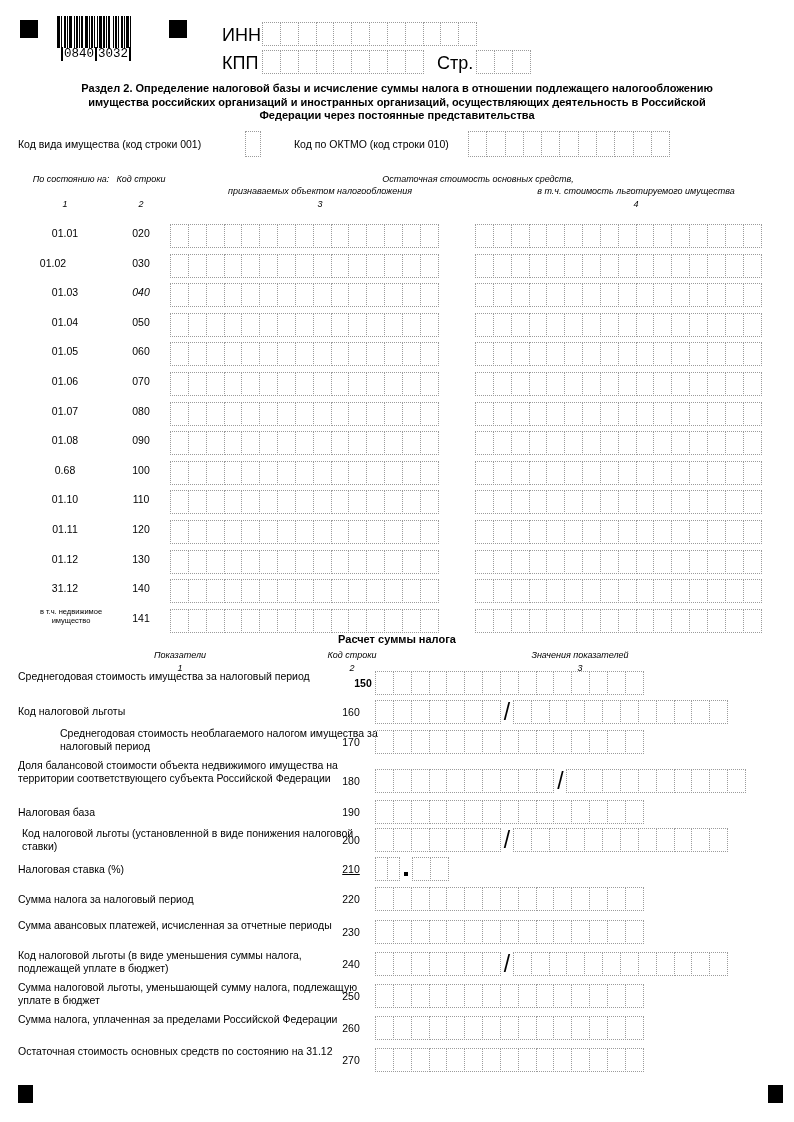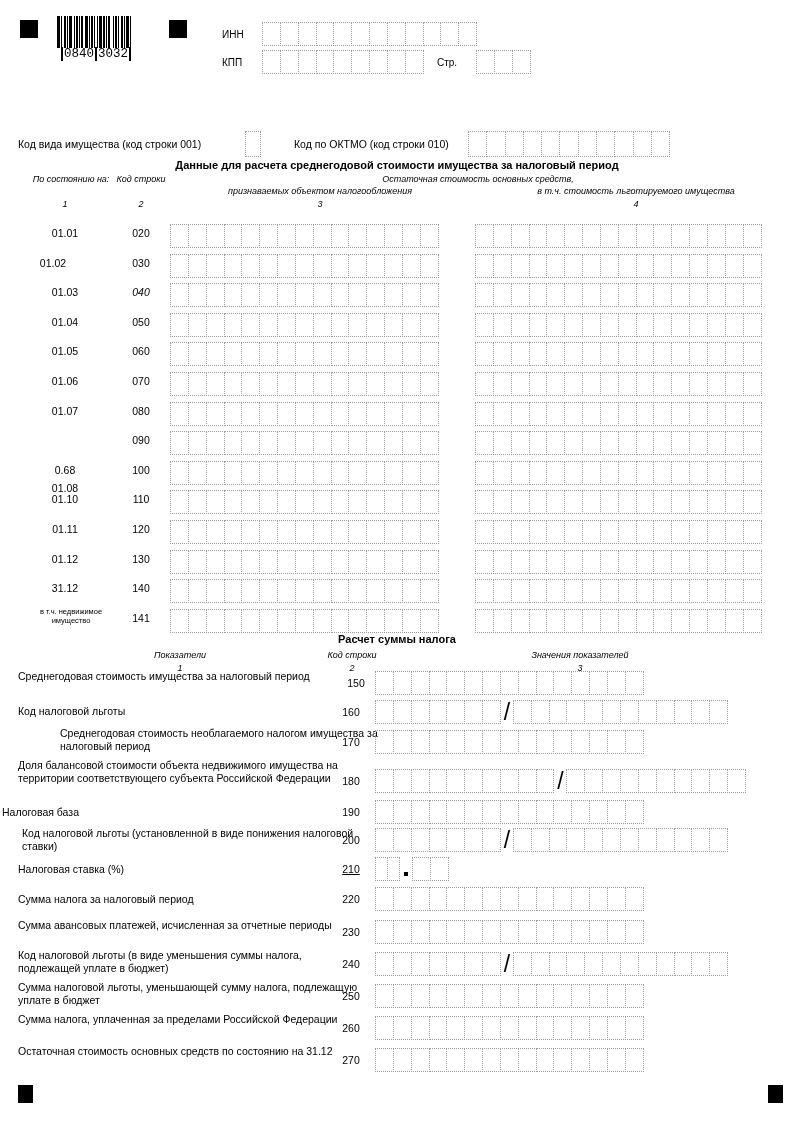--- a/index.html
+++ b/index.html
@@ -16,21 +16,21 @@
            font-family:"Liberation Mono",monospace;font-size:12.5px;font-weight:normal;line-height:14px;}
   .bdigits .guard{width:2px;background:#000;margin:0 1px;}
   
   .cellrow{position:absolute;display:flex;align-items:flex-end;}
   .cell{width:18.85px;height:24px;border:1px dotted #9b9b9b;margin-left:-1px;box-sizing:border-box;flex:0 0 auto;}
   .cell:first-child{margin-left:0;}
   .seg{display:flex;}
   .sep-slash{font-size:23px;line-height:24px;width:12px;text-align:center;font-weight:400;}
   .sep-dot{width:4px;height:4px;background:#000;align-self:flex-end;margin:0 4px 5px 4px;}
   
-  .biglab{font-size:10px;line-height:16px;}
+  .biglab{font-size:18px;line-height:16px;}
   .lab{font-size:10.5px;line-height:13px;}
   .hdr-it{font-size:9px;font-style:italic;line-height:11px;}
   .title{font-size:11px;font-weight:bold;line-height:13.5px;text-align:center;}
   .small-date{font-size:7.5px;line-height:9px;text-align:center;}
   .date-lab{font-size:10.5px;text-align:center;}
   .code-lab{font-size:10.5px;text-align:center;}
 </style>
 </head>
 <body>
 
@@ -128,41 +128,41 @@
       <div class="cell"></div>
       <div class="cell"></div>
     </div>
   <div class="abs biglab" style="left:437px;top:55px;">Стр.</div>
   <div class="cellrow" style="left:476px;top:50px;">
       <div class="cell"></div>
       <div class="cell"></div>
       <div class="cell"></div>
     </div>
 
+  <div class="abs title" style="left:67px;top:82px;width:660px;">Раздел 2. Определение налоговой базы и исчисление суммы налога в отношении подлежащего налогообложению имущества российских организаций и иностранных организаций, осуществляющих деятельность в Российской Федерации через постоянные представительства</div>
 
   <div class="abs lab" style="left:18px;top:138px;">Код вида имущества  (код строки 001)</div>
   <div class="cellrow" style="left:245px;top:131px;">
       <div class="cell" style="width: 16px; height: 26px;"></div>
     </div>
   <div class="abs lab" style="left:294px;top:138px;">Код по ОКТМО (код строки 010)</div>
   <div class="cellrow" style="left:468px;top:131px;">
       <div class="cell" style="width: 19.3px; height: 26px;"></div>
       <div class="cell" style="width: 19.3px; height: 26px;"></div>
       <div class="cell" style="width: 19.3px; height: 26px;"></div>
       <div class="cell" style="width: 19.3px; height: 26px;"></div>
       <div class="cell" style="width: 19.3px; height: 26px;"></div>
       <div class="cell" style="width: 19.3px; height: 26px;"></div>
       <div class="cell" style="width: 19.3px; height: 26px;"></div>
       <div class="cell" style="width: 19.3px; height: 26px;"></div>
       <div class="cell" style="width: 19.3px; height: 26px;"></div>
       <div class="cell" style="width: 19.3px; height: 26px;"></div>
       <div class="cell" style="width: 19.3px; height: 26px;"></div>
     </div>
 
-  <div class="abs title" style="left:47px;top:159px;width:700px;">Данные для расчета среднегодовой стоимости имущества за налоговый период</div>
   <div class="abs hdr-it ctr" style="left:21px;top:174px;width:100px;">По состоянию на:</div>
   <div class="abs hdr-it ctr" style="left:111px;top:174px;width:60px;">Код строки</div>
   <div class="abs hdr-it ctr" style="left:328px;top:174px;width:300px;">Остаточная стоимость основных средств,</div>
   <div class="abs hdr-it ctr" style="left:170px;top:186px;width:300px;">признаваемых объектом налогообложения</div>
   <div class="abs hdr-it ctr" style="left:486px;top:186px;width:300px;">в т.ч. стоимость льготируемого имущества</div>
   <div class="abs hdr-it ctr" style="left:40px;top:199px;width:50px;">1</div>
   <div class="abs hdr-it ctr" style="left:116px;top:199px;width:50px;">2</div>
   <div class="abs hdr-it ctr" style="left:295px;top:199px;width:50px;">3</div>
   <div class="abs hdr-it ctr" style="left:611px;top:199px;width:50px;">4</div>
 
@@ -434,21 +434,21 @@
           <div class="cell"></div>
           <div class="cell"></div>
           <div class="cell"></div>
           <div class="cell"></div>
           <div class="cell"></div>
           <div class="cell"></div>
           <div class="cell"></div>
         </div>
       </div>
       <div class="abs" style="left: 0px; top: 428.2px; width: 794px; height: 30px;">
-        <div class="abs date-lab" style="left: 20px; top: 6px; width: 90px; margin-top: 48px;">01.08</div>
+        <div class="abs date-lab" style="left: 20px; top: 6px; width: 90px;">01.08</div>
         <div class="abs code-lab" style="left: 116px; top: 6px; width: 50px;">090</div>
         <div class="cellrow" style="left: 170px; top: 3px;">
           <div class="cell"></div>
           <div class="cell"></div>
           <div class="cell"></div>
           <div class="cell"></div>
           <div class="cell"></div>
           <div class="cell"></div>
           <div class="cell"></div>
           <div class="cell"></div>
@@ -718,21 +718,21 @@
   <div class="abs title" style="left:297px;top:633px;width:200px;">Расчет суммы налога</div>
   <div class="abs hdr-it ctr" style="left:120px;top:650px;width:120px;">Показатели</div>
   <div class="abs hdr-it ctr" style="left:312px;top:650px;width:80px;">Код строки</div>
   <div class="abs hdr-it ctr" style="left:500px;top:650px;width:160px;">Значения показателей</div>
   <div class="abs hdr-it ctr" style="left:155px;top:663px;width:50px;">1</div>
   <div class="abs hdr-it ctr" style="left:327px;top:663px;width:50px;">2</div>
   <div class="abs hdr-it ctr" style="left:555px;top:663px;width:50px;">3</div>
 
   <div id="calcRows">
       <div class="abs lab" style="left: 18px; top: 670px; width: 340px;">Среднегодовая стоимость имущества за налоговый период</div>
-      <div class="abs code-lab" style="left: 334px; top: 677px; width: 44px;">150</div>
+      <div class="abs code-lab" style="left: 341px; top: 677px; width: 44px; font-weight: bold;">150</div>
       <div class="cellrow" style="left: 375px; top: 671px;">
         <div class="seg">
           <div class="cell"></div>
           <div class="cell"></div>
           <div class="cell"></div>
           <div class="cell"></div>
           <div class="cell"></div>
           <div class="cell"></div>
           <div class="cell"></div>
           <div class="cell"></div>
@@ -816,21 +816,21 @@
           <div class="cell"></div>
           <div class="cell"></div>
           <div class="cell"></div>
           <div class="cell"></div>
           <div class="cell"></div>
           <div class="cell"></div>
           <div class="cell"></div>
           <div class="cell"></div>
         </div>
       </div>
-      <div class="abs lab" style="left: 2px; top: 806px; width: 340px;">Налоговая база</div>
+      <div class="abs lab" style="left: 18px; top: 806px; width: 340px;">Налоговая база</div>
       <div class="abs code-lab" style="left: 329px; top: 806px; width: 44px;">190</div>
       <div class="cellrow" style="left: 375px; top: 800px;">
         <div class="seg">
           <div class="cell"></div>
           <div class="cell"></div>
           <div class="cell"></div>
           <div class="cell"></div>
           <div class="cell"></div>
           <div class="cell"></div>
           <div class="cell"></div>

